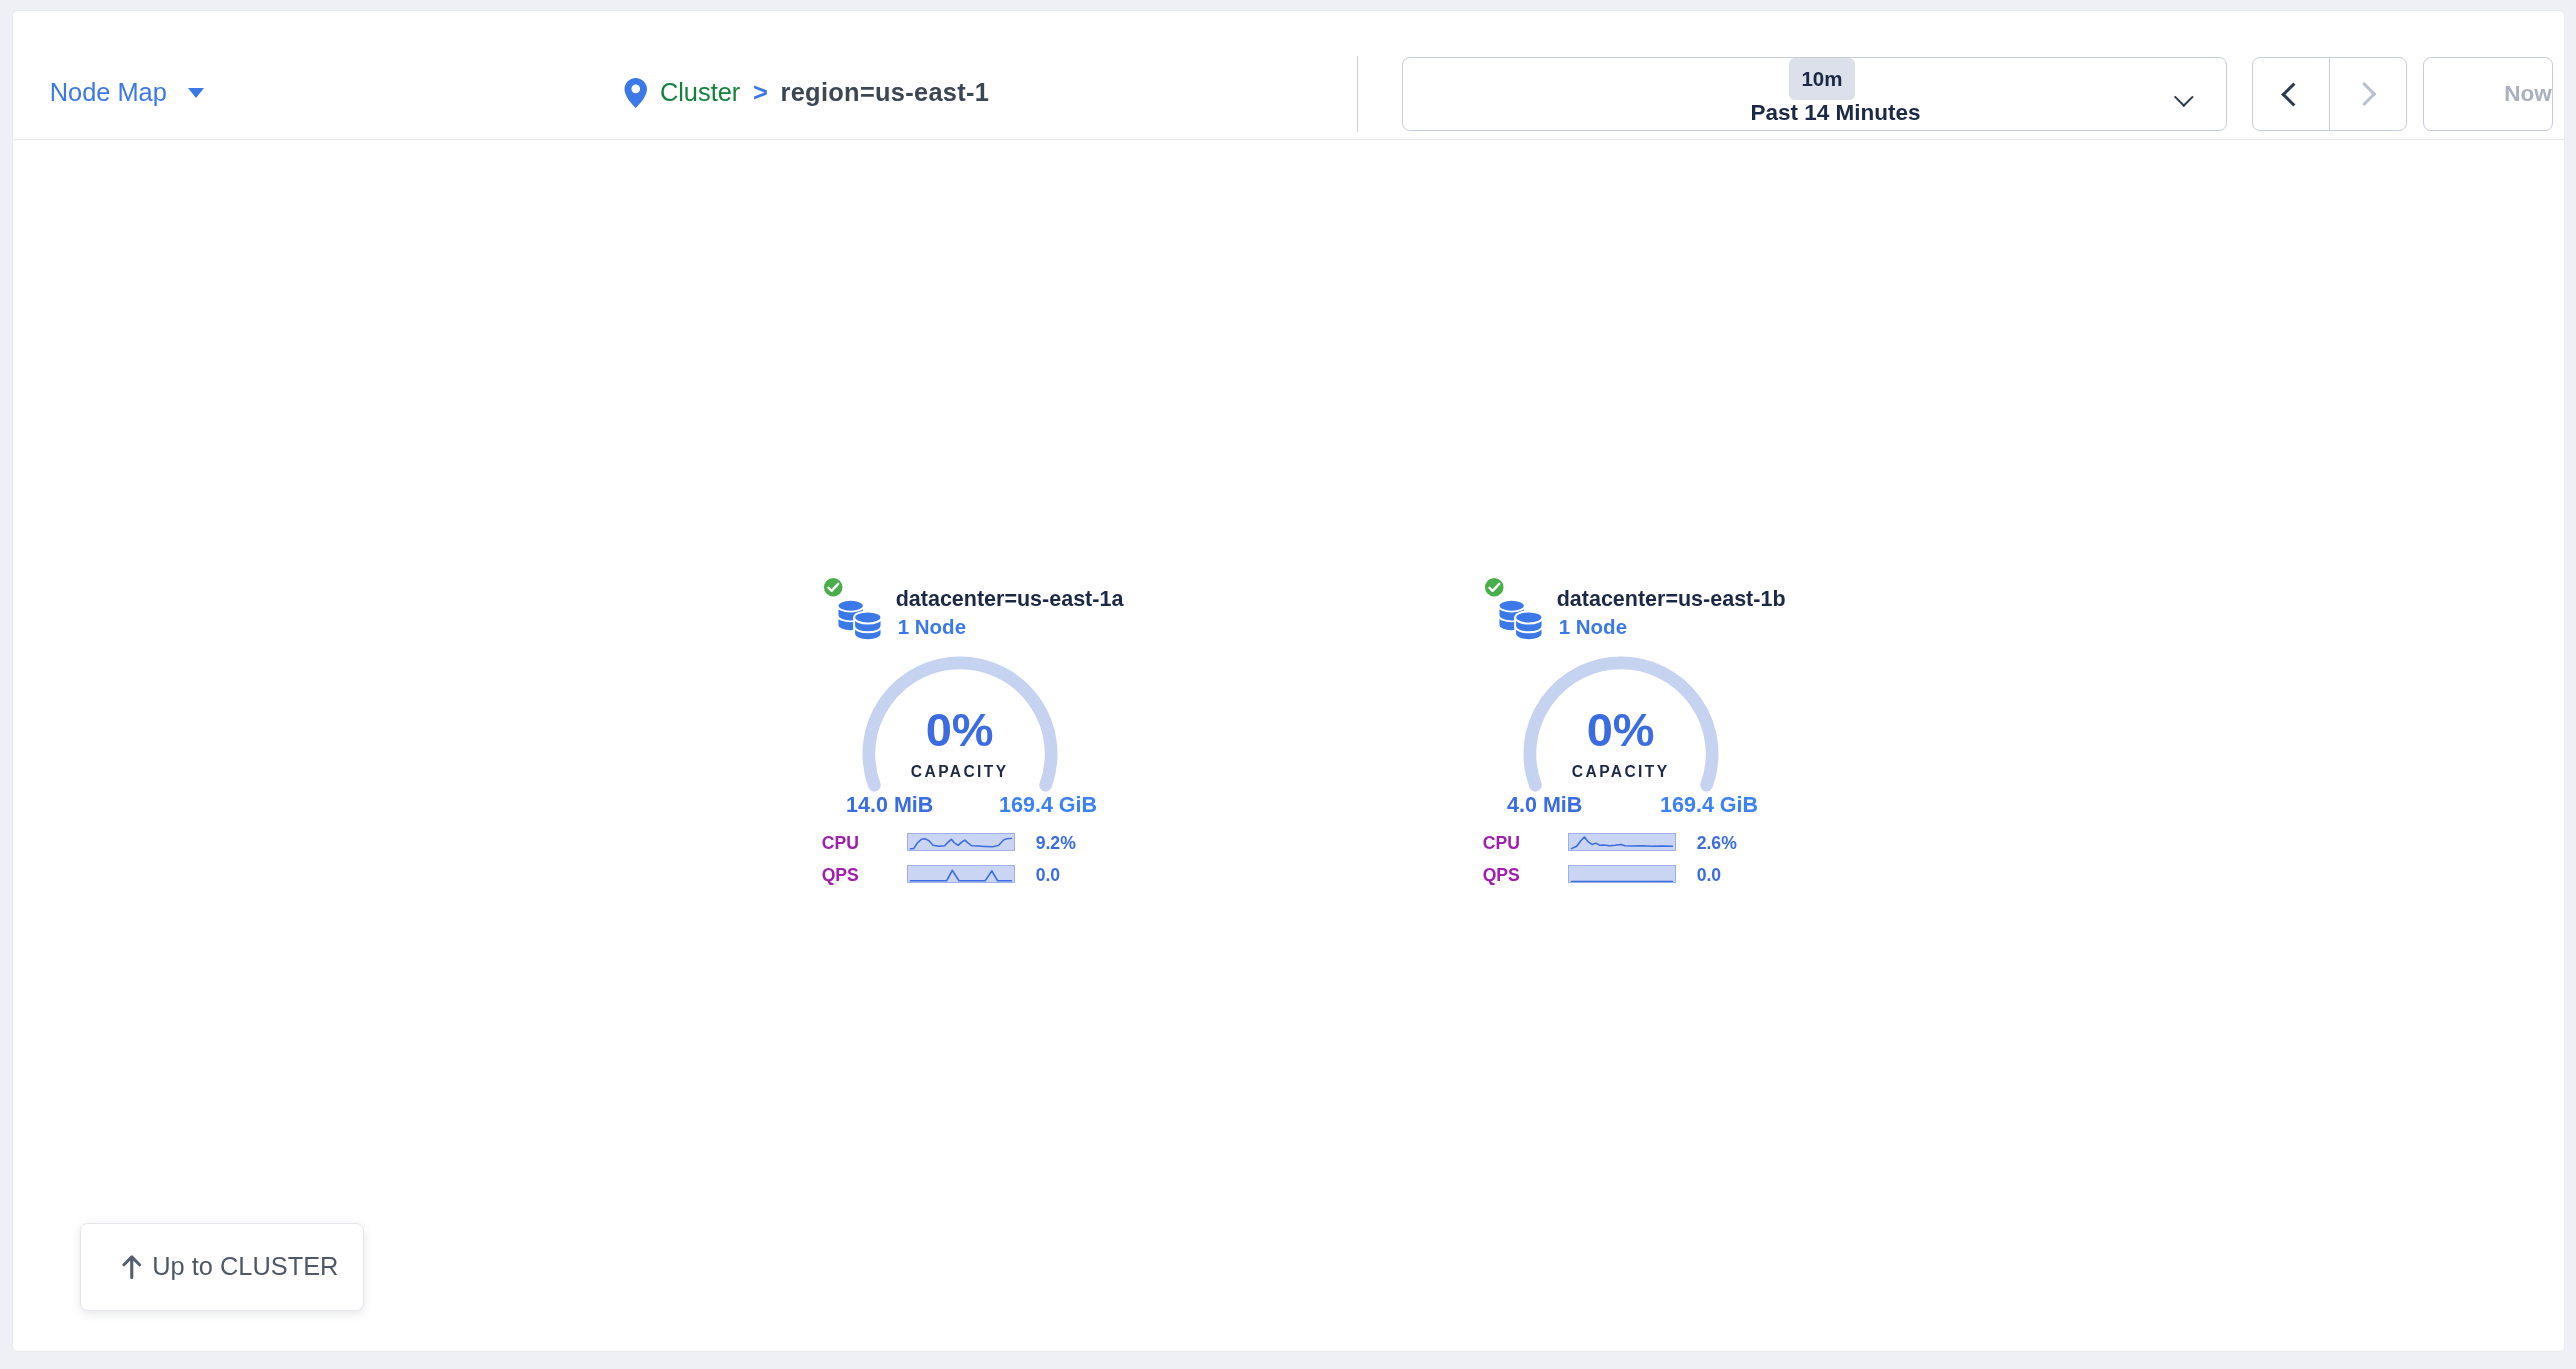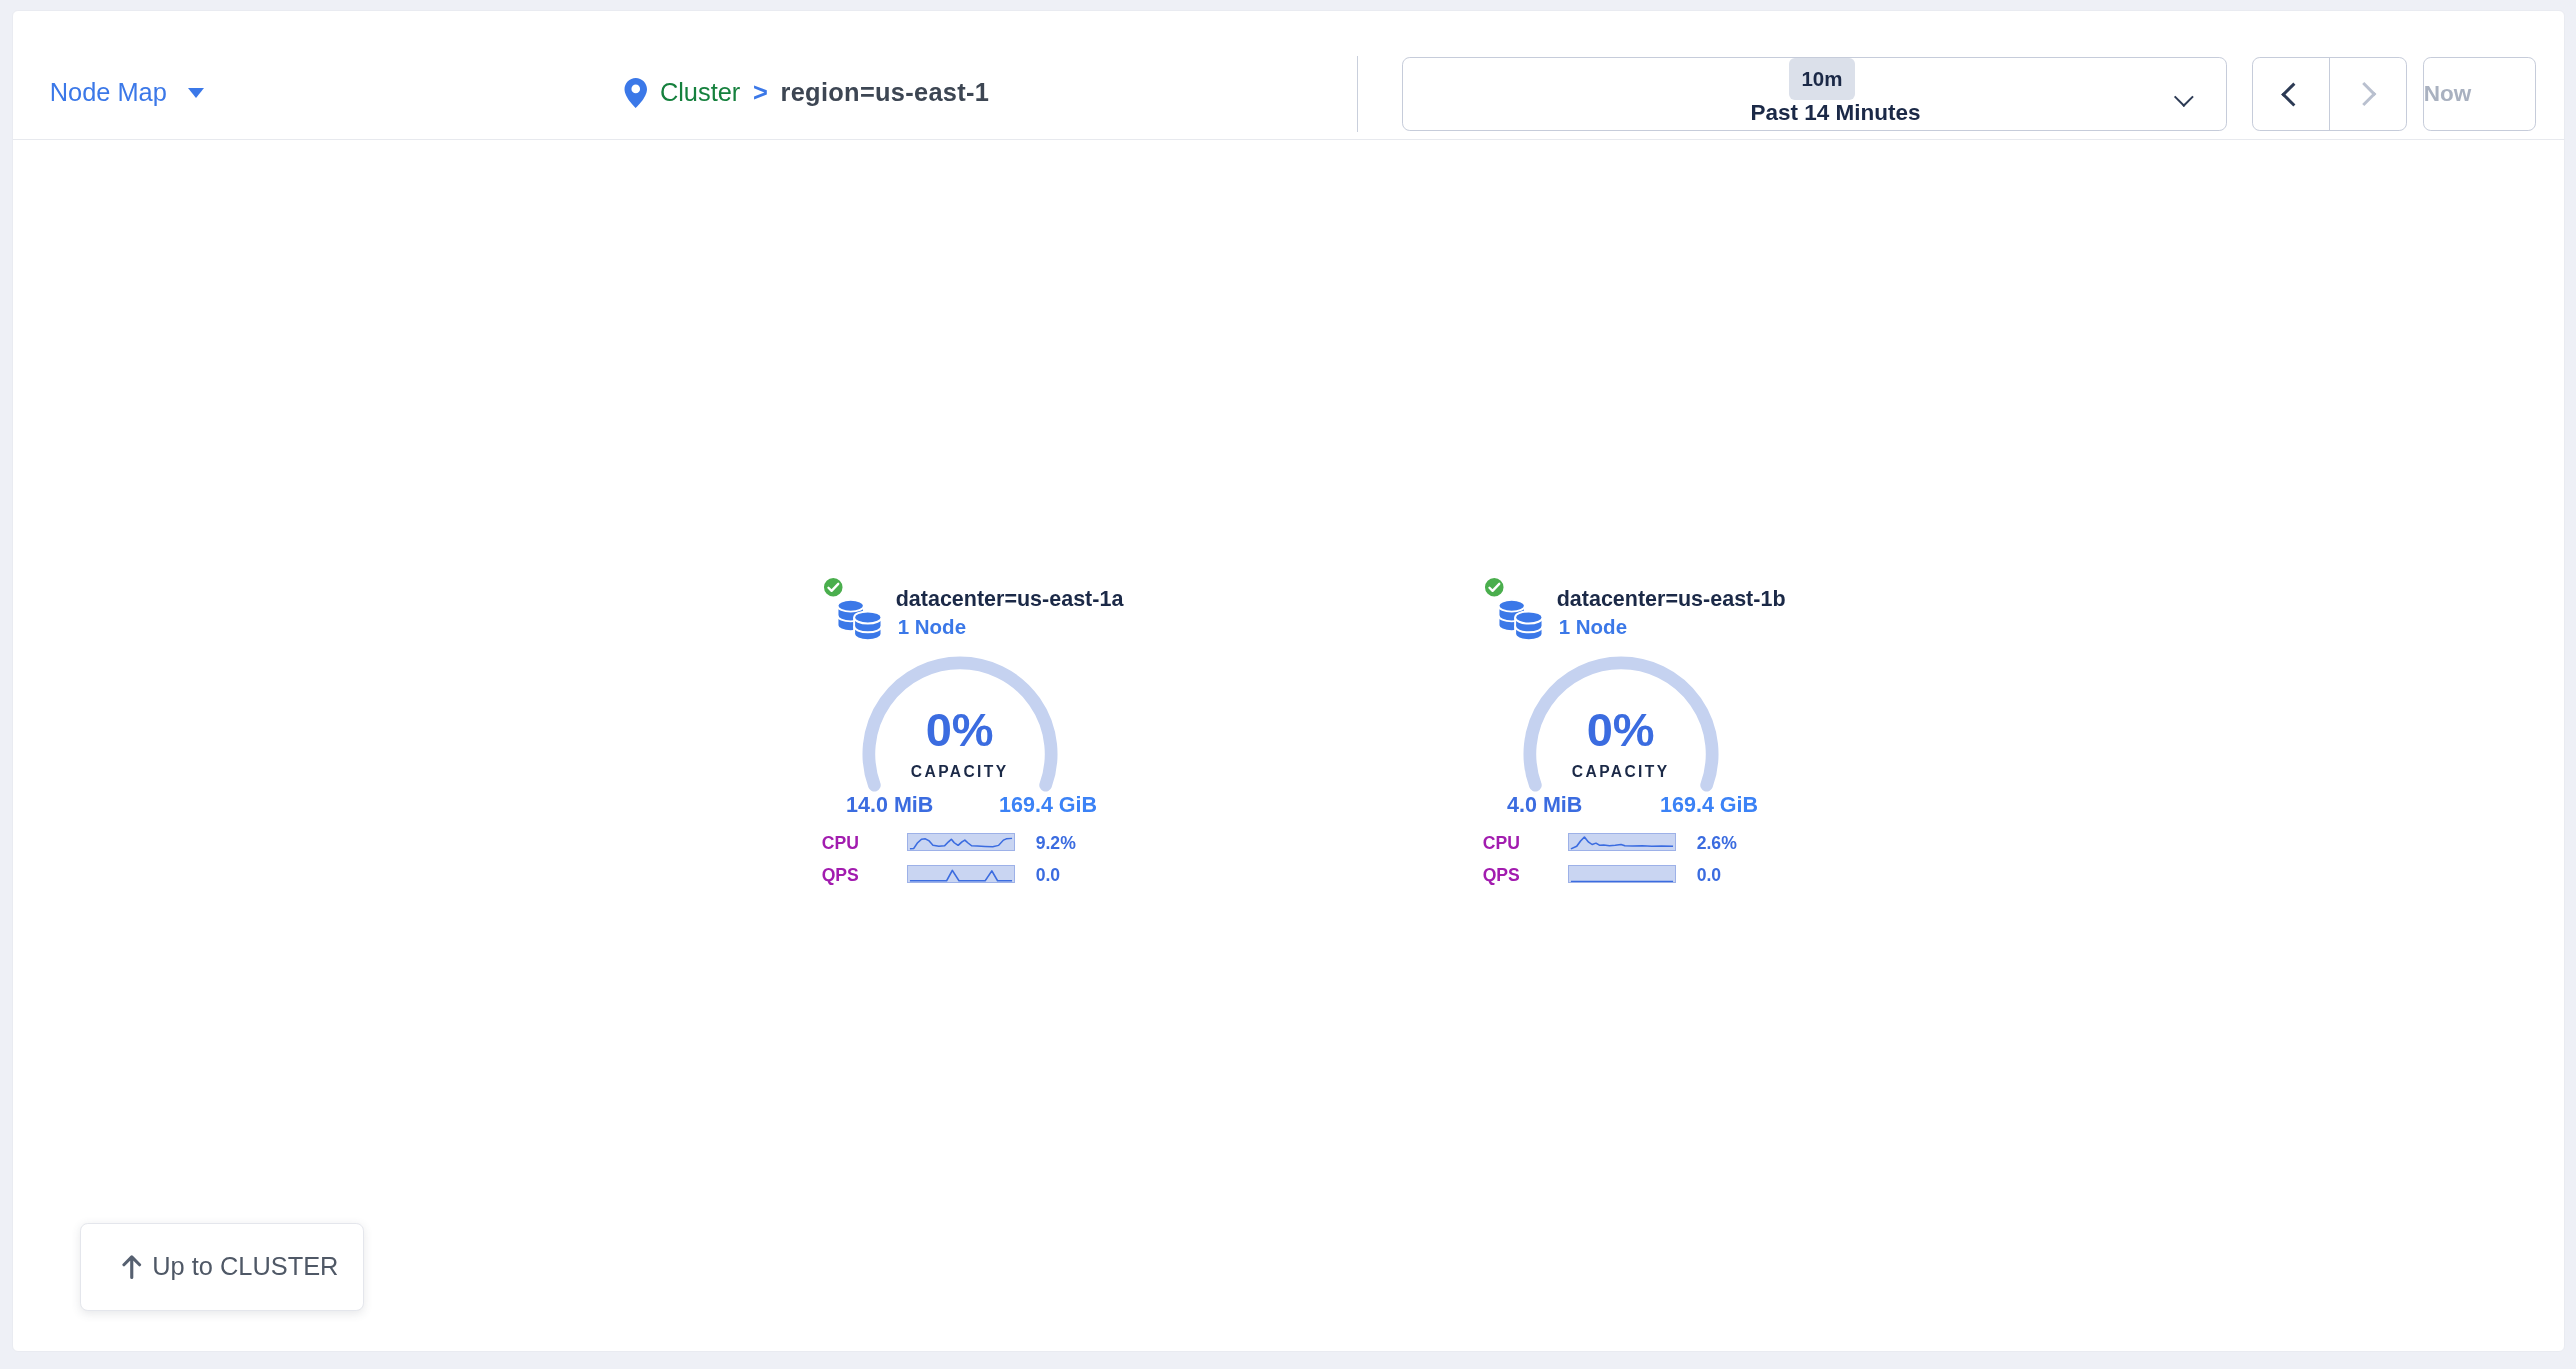--- a/index.html
+++ b/index.html
@@ -52,23 +52,23 @@
   .nav-group {
     position:absolute; left:2239px; top:11.7px; width:155px; height:74px;
     border:1px solid #c6ccda; border-radius:7.8px; display:flex; background:#fff;
   }
   .nav-btn { flex:1; display:flex; align-items:center; justify-content:center; cursor:pointer; }
   .nav-btn + .nav-btn { border-left:1px solid #c6ccda; }
   .chev { width:16.6px; height:16.6px; }
   .chev.left  { border-left:3.9px solid #2c3a54; border-bottom:3.9px solid #2c3a54; transform:rotate(45deg); margin-left:5.9px;}
   .chev.right { border-left:3.9px solid #b9c0cf; border-bottom:3.9px solid #b9c0cf; transform:rotate(-135deg); margin-right:5.9px;}
   .now-btn {
-    position:absolute; left:2410px; top:11.7px; width:113px; height:74px;
+    position:absolute; left:2410px; top:11.7px; width:130px; height:74px;
     border:1px solid #c6ccda; border-radius:7.8px; background:#fff;
-    display:flex; align-items:center; justify-content:flex-start;
+    display:flex; align-items:center; justify-content:flex-end;
     font-size:22.5px; font-weight:700; color:#a9b1c0; cursor:pointer;
   }
   
   .dc { position:absolute; top:565px; width:372px; height:333px; cursor:pointer; }
   .dc.a { left:809px; }
   .dc.b { left:1470px; }
   .dc-check { position:absolute; left:0; top:0; width:22.5px; height:22.5px; }
   .dc-dbicon { position:absolute; left:15.6px; top:16.6px; width:45px; height:49px; }
   .dc-title { position:absolute; left:74px; top:10.8px; font-size:21.5px; font-weight:700; color:#1b2947; white-space:nowrap; }
   .dc-nodes { position:absolute; left:76px; top:39px; font-size:20.5px; font-weight:700; color:#3b78e8; white-space:nowrap; }

